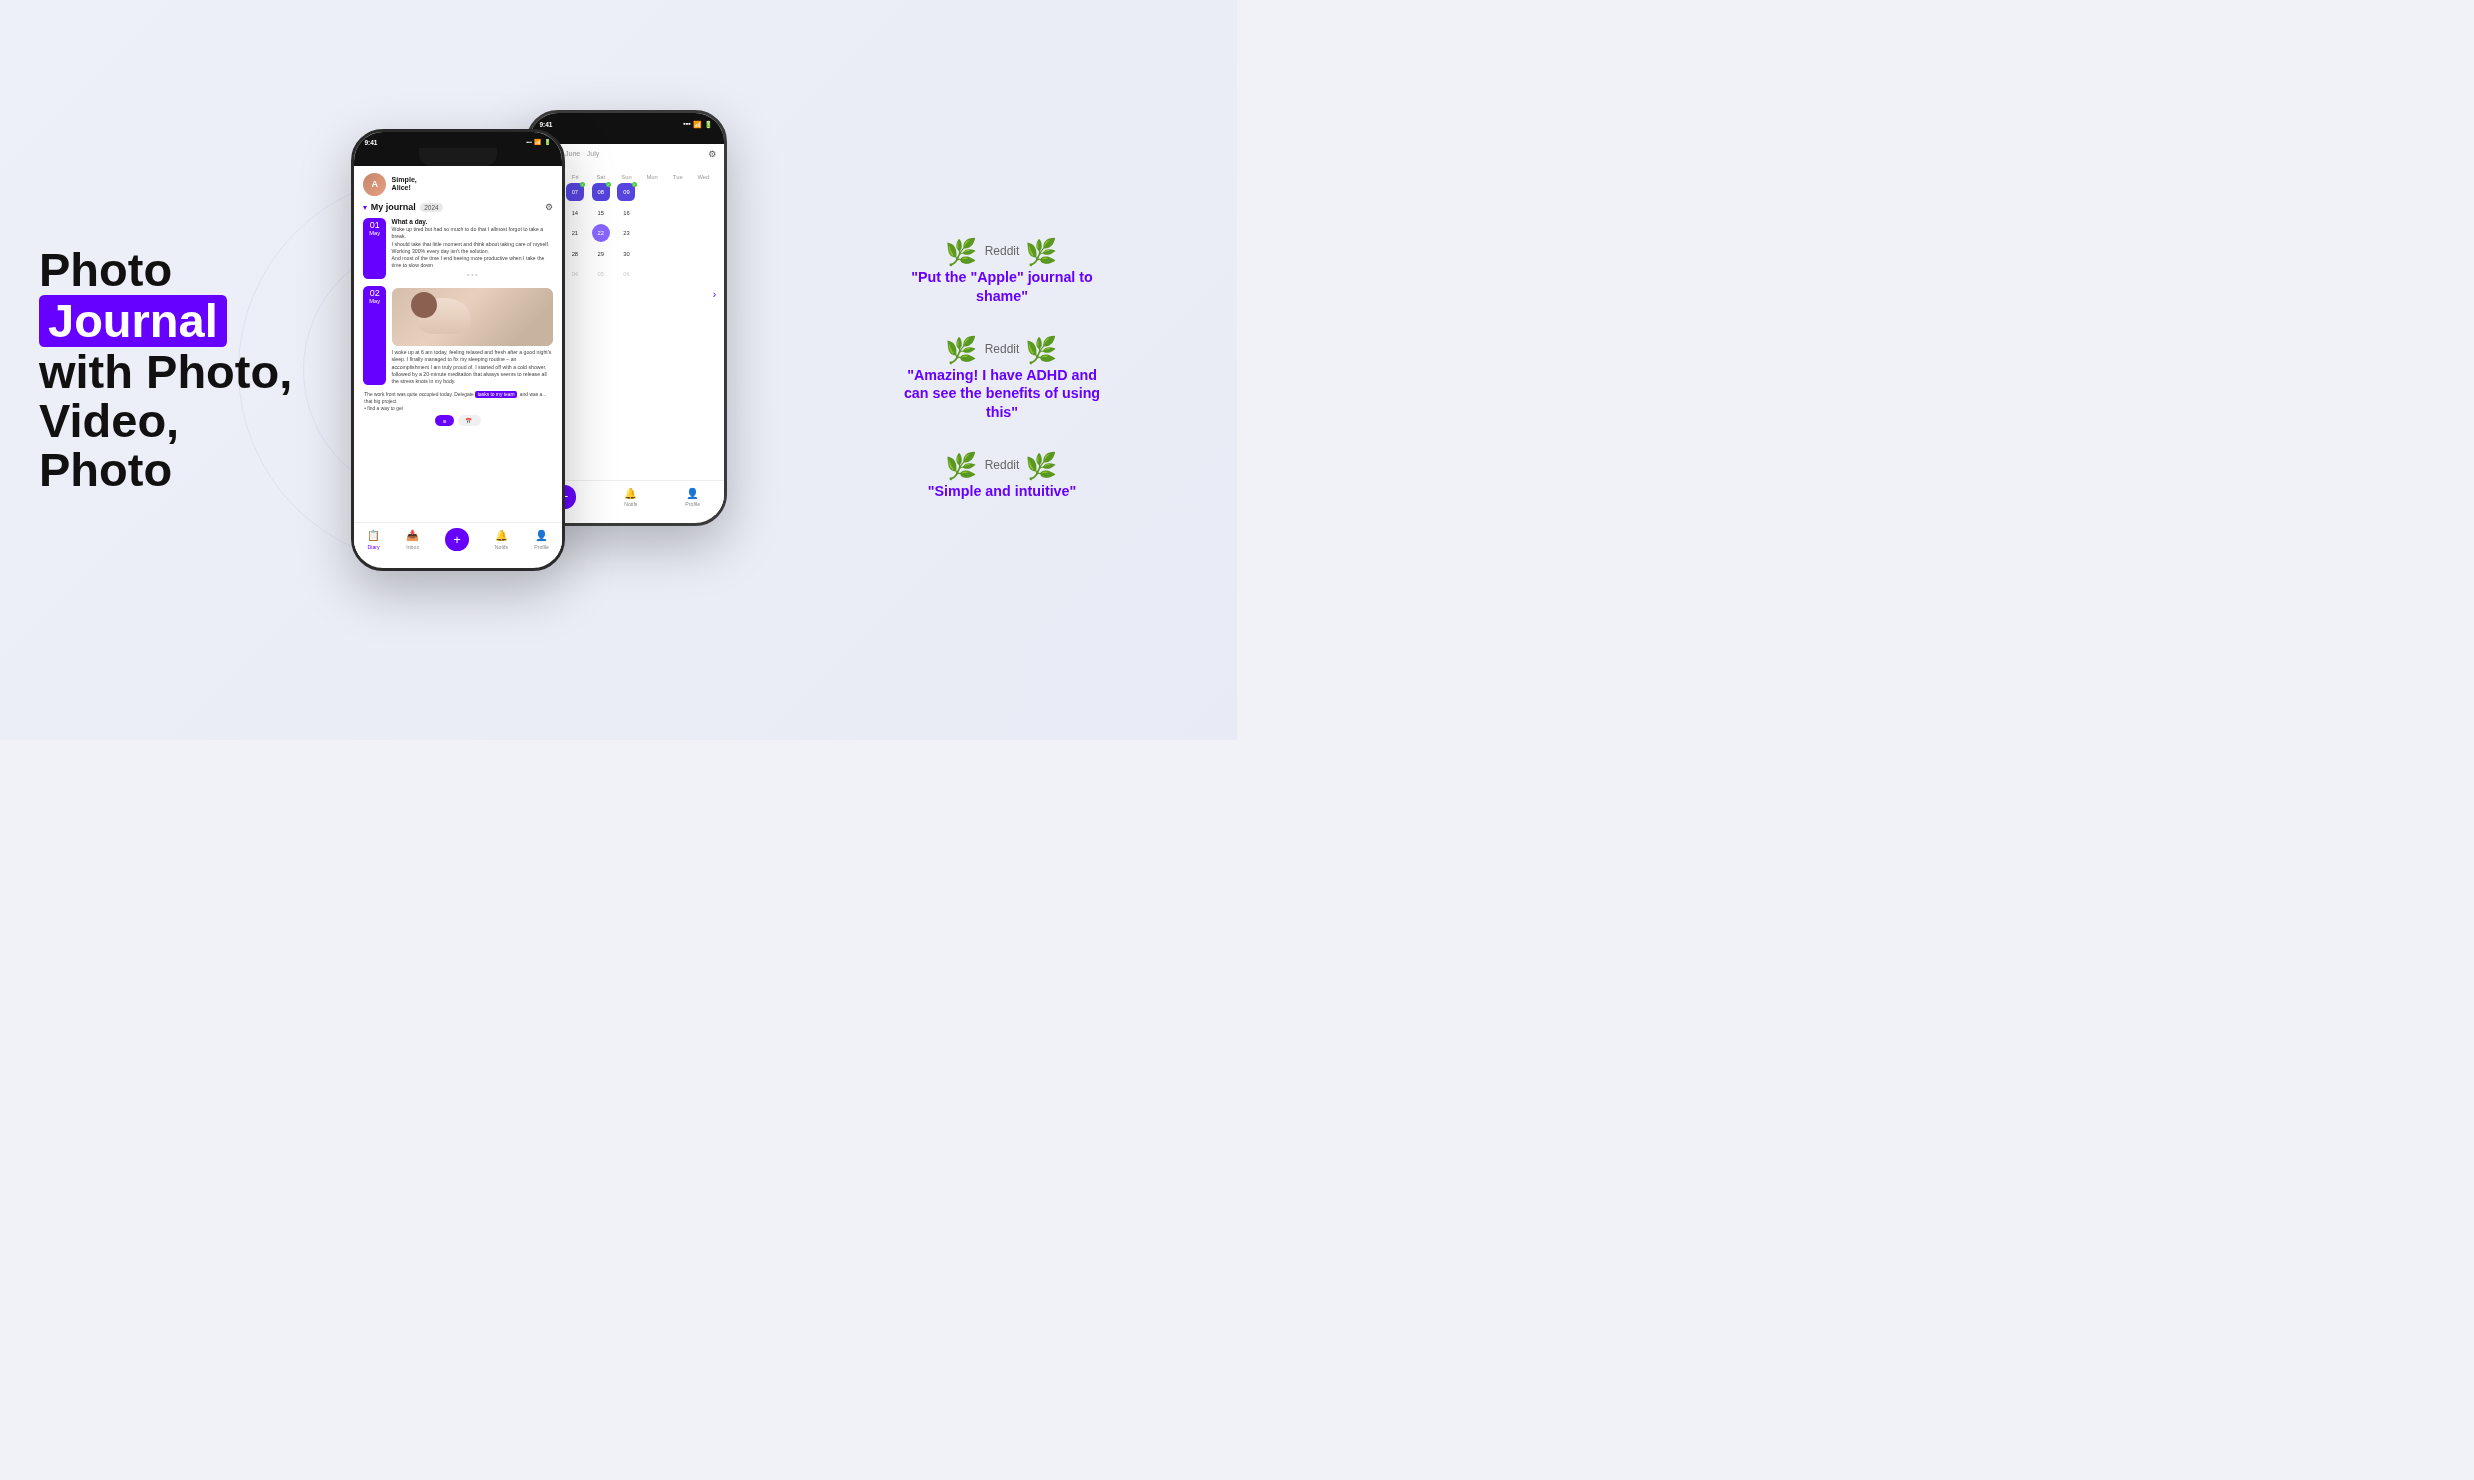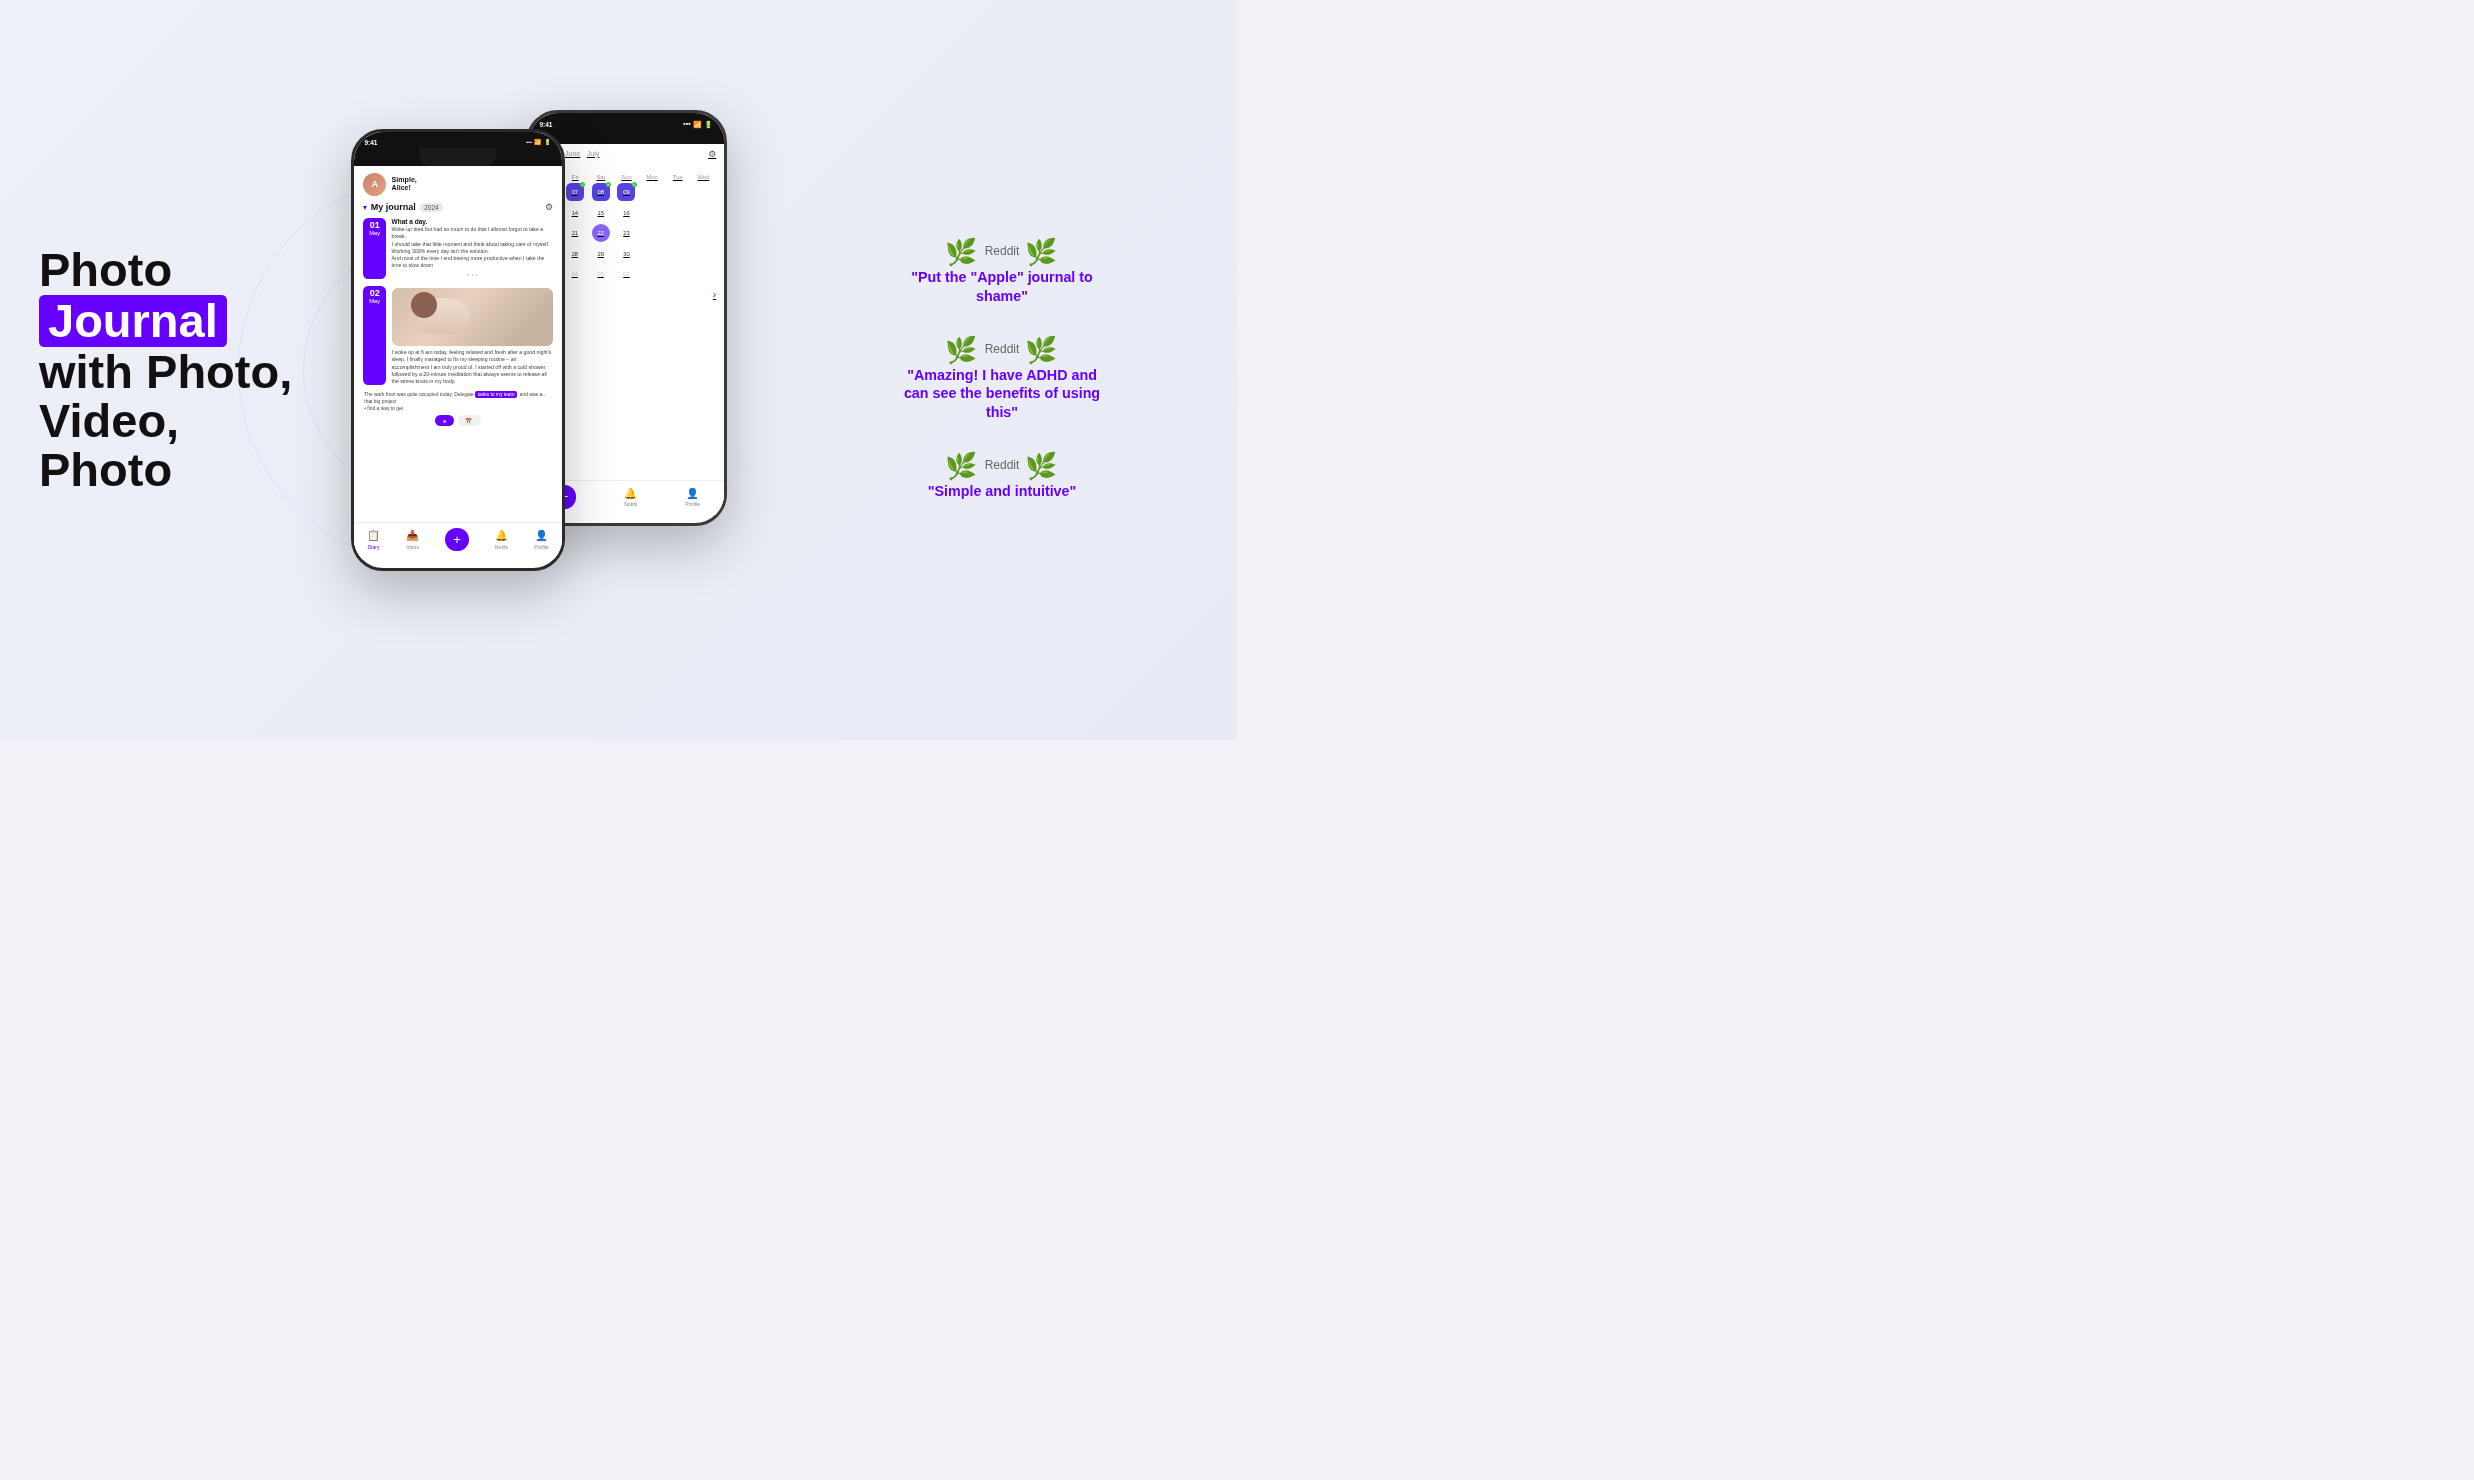--- a/index.html
+++ b/index.html
@@ -220,21 +220,21 @@
     }
     .date-badge {
       background: #6600ff;
       color: white;
       border-radius: 5.2px;
       padding: 2.6px 3.9px;
       text-align: center;
       min-width: 23.4px;
       font-size: 5.8px;
     }
-    .date-num { font-size: 9px; font-weight: 700; display: block; }
+    .date-num { font-size: 9px; font-weight: 400; display: block; }
     .entry-content { flex: 1; }
     .entry-title { font-size: 6.5px; font-weight: 700; color: #111; margin-bottom: 1.3px; }
     .entry-text { font-size: 5.2px; color: #444; line-height: 1.4; }
     .entry-dots { text-align: center; color: #ccc; font-size: 6.5px; margin: 1.3px 0; }
     .entry-image {
       width: 100%;
       height: 58px;
       border-radius: 6.5px;
       background: linear-gradient(135deg, #d4c0b0 0%, #e8d5c5 50%, #c8b8a8 100%);
       margin: 2.6px 0;
@@ -429,21 +429,21 @@
           <span style="font-size:6.5px; font-weight:700;">9:41</span>
           <div class="status-icons">
             <span>▪▪▪</span>
             <span>📶</span>
             <span>🔋</span>
           </div>
         </div>
         <div style="height:13px; background:#111;"></div>
       </div>
 
-      <div class="phone-screen" style="height: calc(100% - 39px); position:relative;text-decoration:underline;">
+      <div class="phone-screen" style="height: calc(100% - 39px); position:relative;">
         <div class="calendar-screen">
 
           <div class="cal-header-row">
             <div class="cal-months">
               <span class="cal-month-active">May</span>
               <span class="cal-month-inactive">June</span>
               <span class="cal-month-inactive">July</span>
             </div>
             <span class="gear-icon">⚙</span>
           </div>

